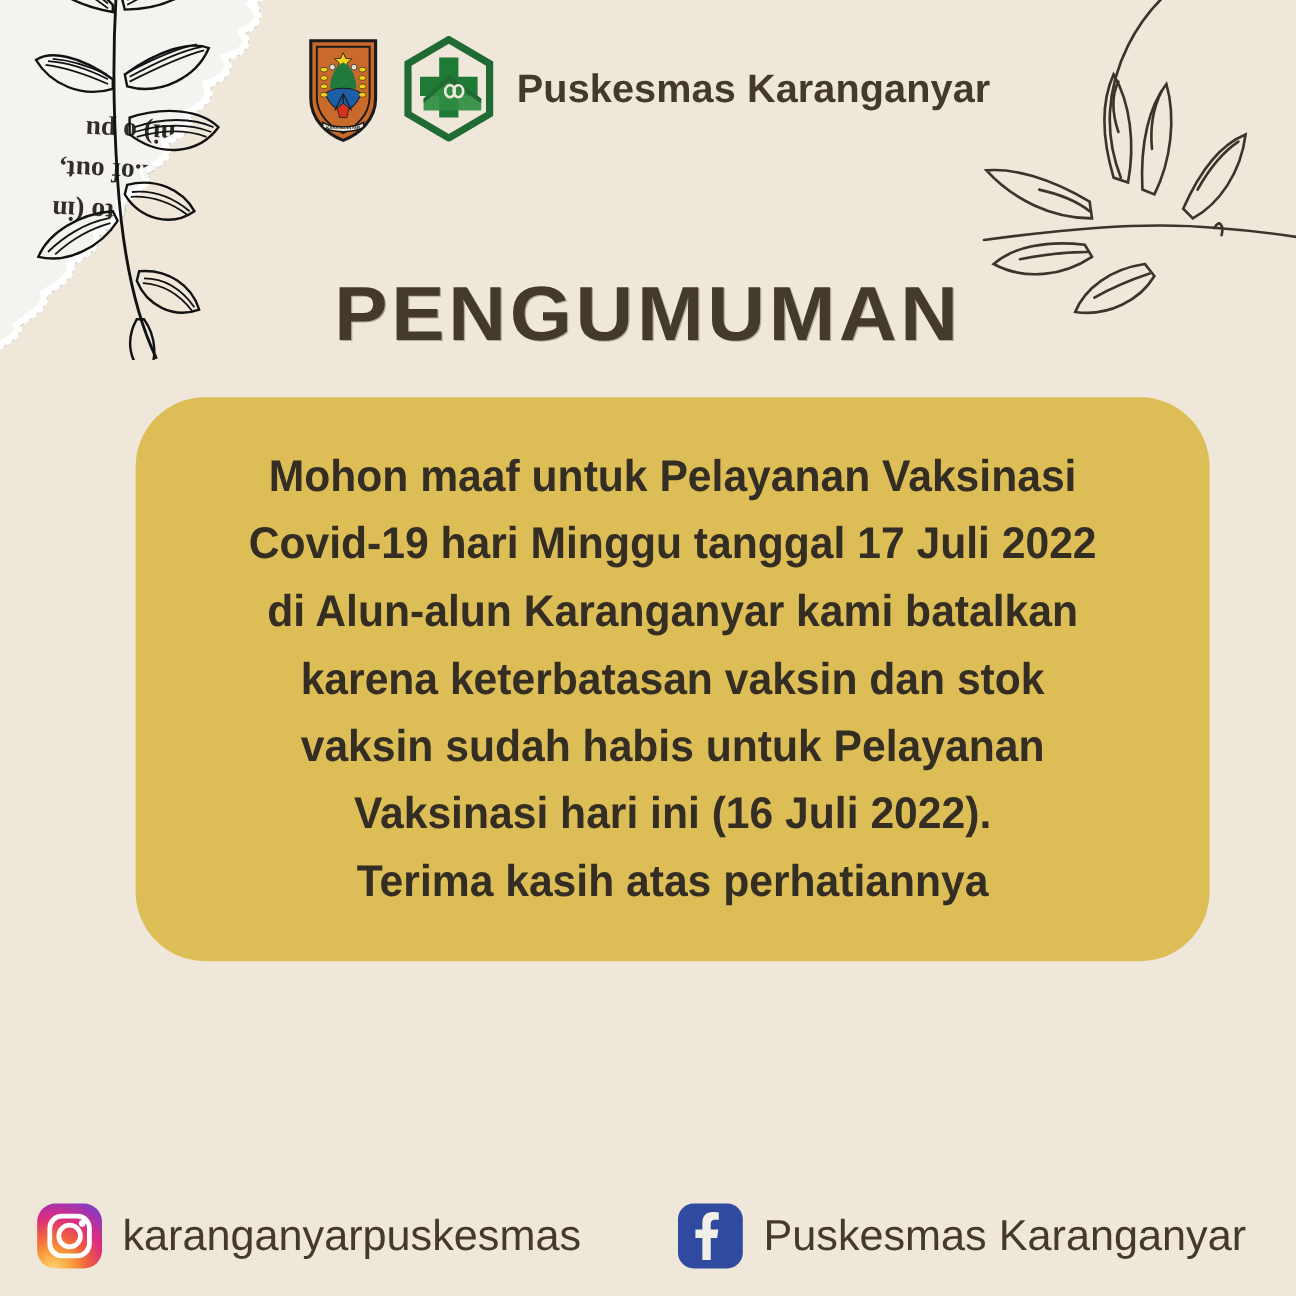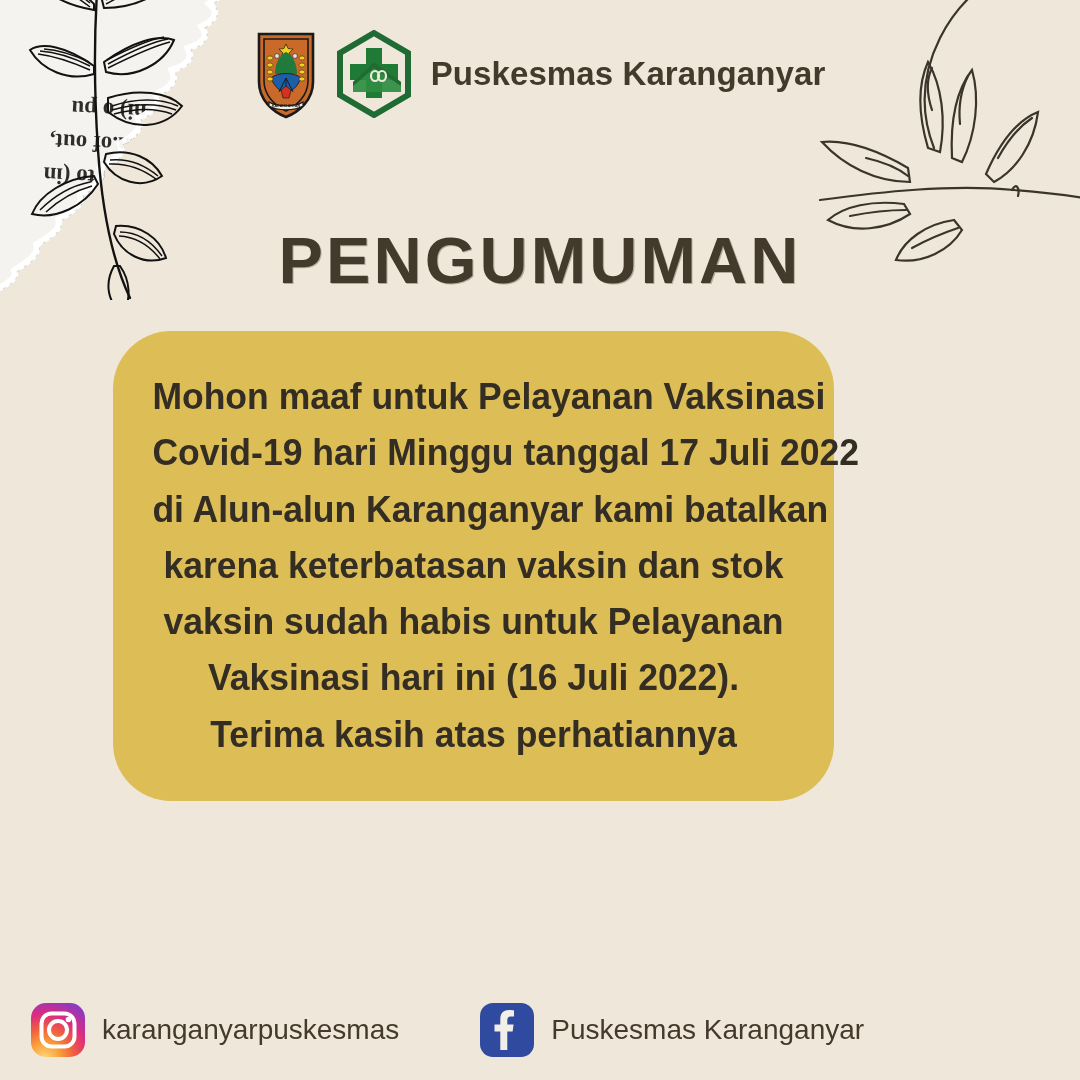--- a/index.html
+++ b/index.html
@@ -49,21 +49,21 @@
     color:#433A2C;
     font-family:"Liberation Sans", sans-serif;
     transform:scaleX(1.04);
     text-shadow:1px 1px 0 rgba(67,58,44,.35);
   }
 
   
   .card{
     position:absolute;
     left:113px; top:331px;
-    width:721px; height:470px;
+    width:895px; height:470px;
     background:#DDBD55;
     border-radius:58px;
     display:flex; align-items:center; justify-content:center;
   }
   .card-body{
     width:100%;
     text-align:center;
     padding:0 26px;
     color:#332D24;
     font-size:37px;
@@ -78,21 +78,21 @@
   .footer{
     position:absolute; left:0; bottom:22px; width:1080px;
     display:flex; align-items:center; padding:0 30px;
   }
   .social{
     display:flex; align-items:center; gap:16px;
   }
   .social.instagram{ flex:0 0 auto; }
   .social.facebook{ margin-left:80px; flex:0 0 auto; }
   .social-label{
-    font-size:28px;
+    font-size:36px;
     color:#45392C;
     font-family:"Liberation Sans", sans-serif;
     white-space:nowrap;
   }
   .social-icon{ width:56px; height:56px; flex:0 0 auto; display:block; }
 </style>
 </head>
 <body>
 
 <div class="poster">

